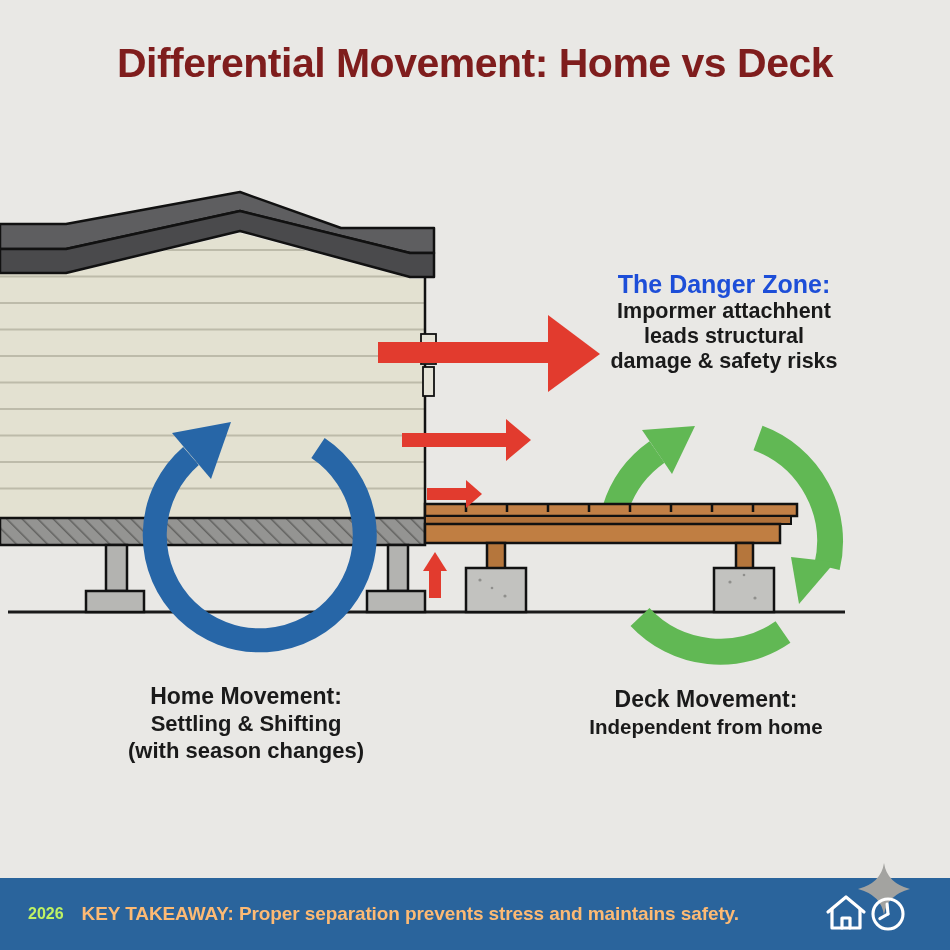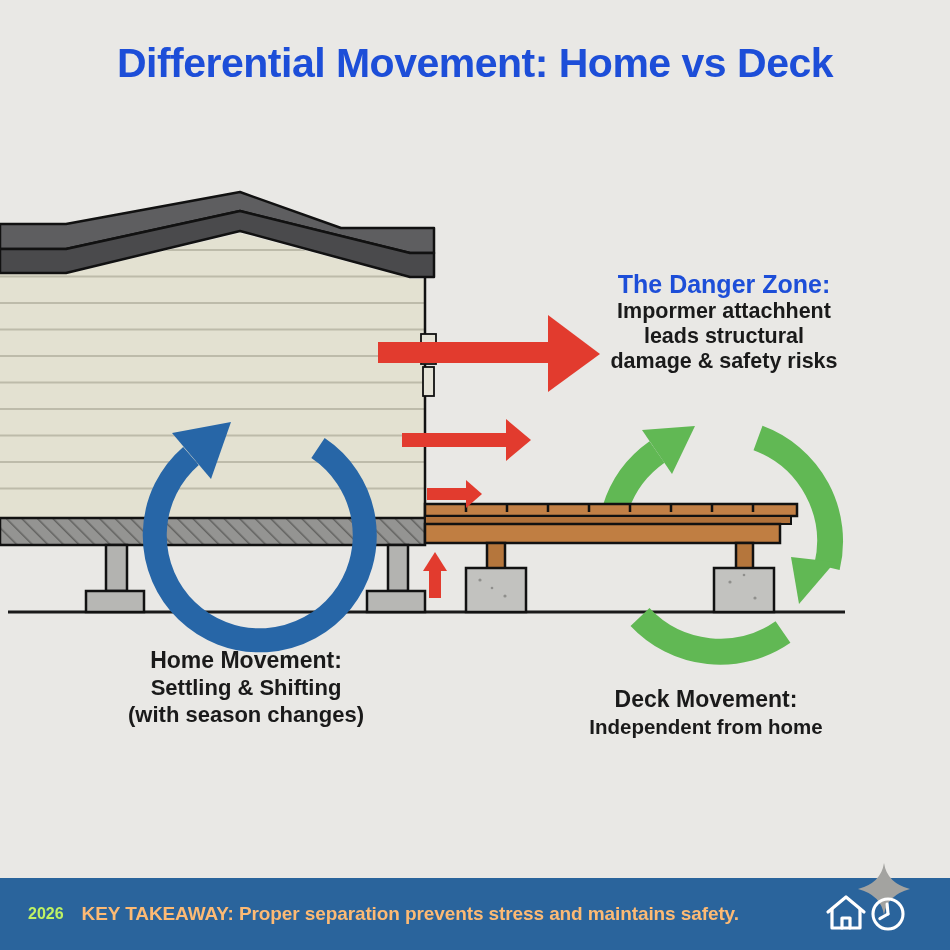--- a/index.html
+++ b/index.html
@@ -1,25 +1,25 @@
 <!DOCTYPE html>
 <html><head>
 <meta charset="utf-8">
 <style>
   html,body{margin:0;padding:0;background:#e9e8e5;}
   #stage{position:relative;width:950px;height:950px;background:#e9e8e5;overflow:hidden;
          font-family:"Liberation Sans",sans-serif;}
   .title{position:absolute;left:0;top:40px;width:950px;text-align:center;
-         font-size:41px;font-weight:700;letter-spacing:-0.5px;color:#1d4ed8;}
+         font-size:41px;font-weight:700;letter-spacing:-0.5px;color:#7f1d1d;}
   #diagram{position:absolute;left:0;top:0;}
   .label-block{position:absolute;text-align:center;color:#1a1a1a;font-weight:700;}
   .danger{left:583px;top:270px;width:282px;}
   .danger .hd{font-size:25px;line-height:29px;color:#1d4ed8;}
   .danger .ln{font-size:21.5px;line-height:25px;}
-  .home-lbl{left:96px;top:646px;width:300px;}
+  .home-lbl{left:96px;top:682px;width:300px;}
   .home-lbl .hd{font-size:23px;line-height:28px;}
   .home-lbl .ln{font-size:22px;line-height:27px;}
   .deck-lbl{left:556px;top:685px;width:300px;}
   .deck-lbl .hd{font-size:23px;line-height:28px;}
   .deck-lbl .ln{font-size:20.5px;line-height:27px;}
   .footer{position:absolute;left:0;top:878px;width:950px;height:72px;background:#2a649c;
           display:flex;align-items:center;overflow:visible;}
   .footer .year{color:#bef264;font-size:16px;font-weight:700;margin-left:28px;}
   .footer .takeaway{color:#fdba74;font-size:19px;font-weight:700;margin-left:18px;letter-spacing:-0.1px;}
   .footer .iconbox{position:absolute;right:26px;top:0;width:100px;height:72px;}

